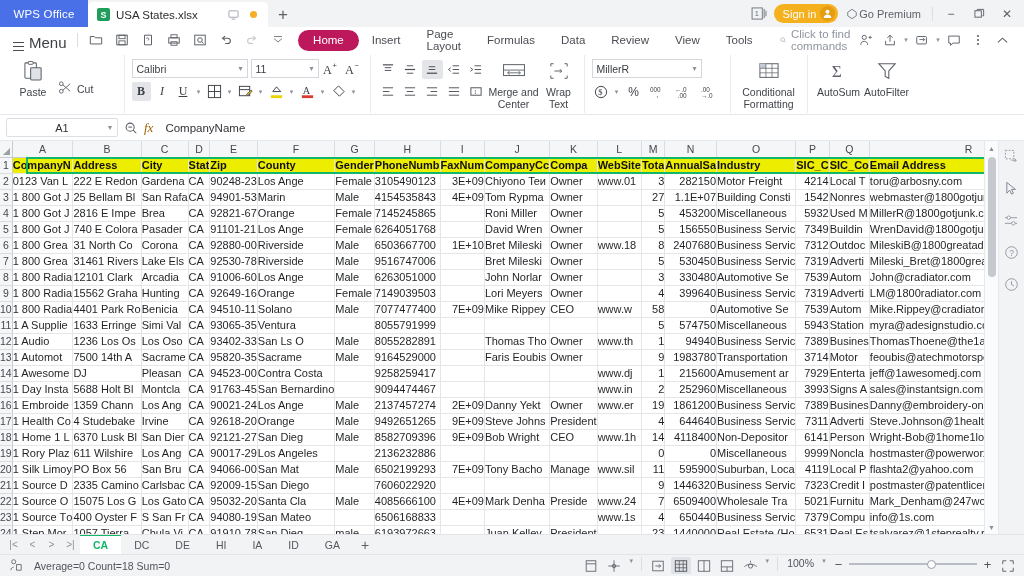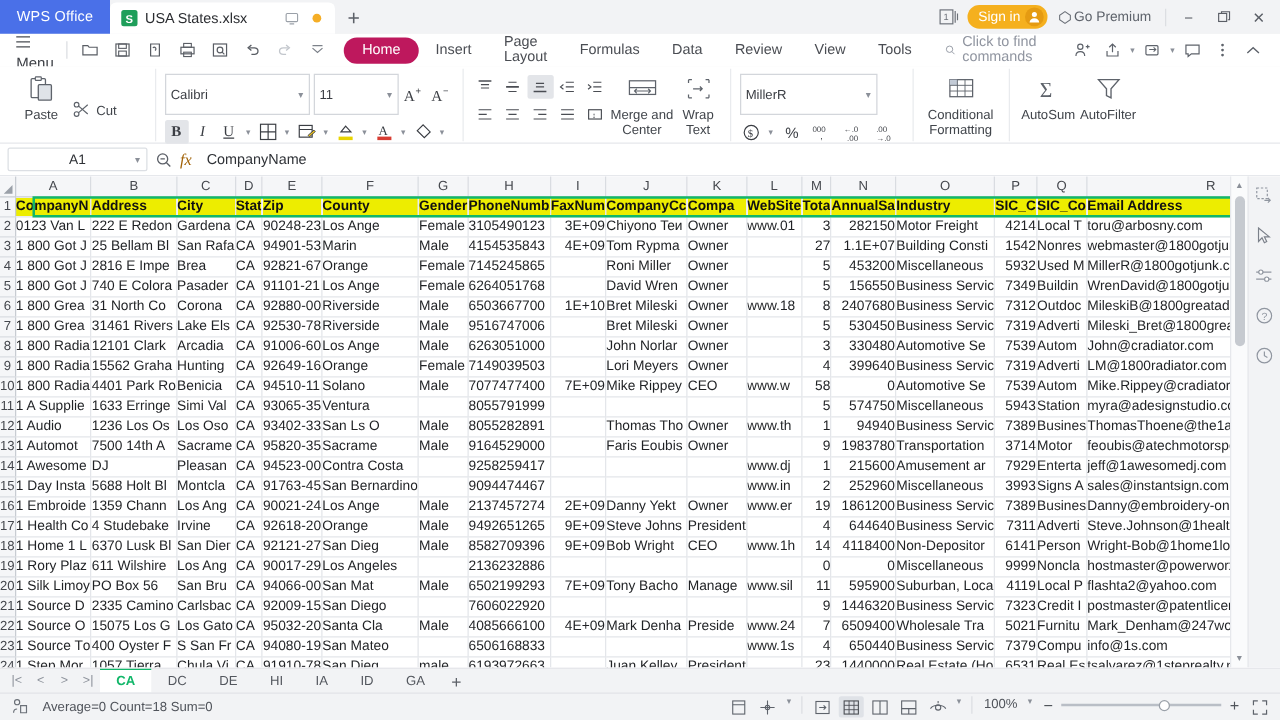--- a/index.html
+++ b/index.html
@@ -38,21 +38,21 @@
   .signin { background:#f5b01e; color:#fff; border-radius:11px; height:19px; display:flex;
     align-items:center; gap:4px; padding:0 3px 0 9px; font-size:11px; }
   .signin .av { width:15px; height:15px; border-radius:50%; background:#e59b12; display:flex;
     align-items:center; justify-content:center; font-size:9px; }
   .premium { display:flex; align-items:center; gap:1px; color:#5e636b; font-size:11px; padding:0 6px; }
   .winbtn { width:26px; height:22px; display:flex; align-items:center; justify-content:center; color:#5a5e66; font-size:12px; }
   .sep-v { width:1px; height:14px; background:#dcdee2; margin:0 3px; }
 
   
   .menubar { height:26px; background:#fff; display:flex; align-items:center; padding:0 6px; gap:0; }
-  .menu-btn { display:flex; align-items:flex-start; gap:5px; padding:0 7px; height:22px; color:#3d4046; font-size:12px;flex-direction:column; }
+  .menu-btn { display:flex; align-items:flex-end; gap:5px; padding:0 7px; height:22px; color:#3d4046; font-size:15px; }
   .hamb { display:flex; flex-direction:column; gap:2.5px; }
   .hamb i { display:block; width:11px; height:1.4px; background:#4a4d53; }
   .qa { display:flex; align-items:center; gap:1px; margin-left:3px; }
   .qa-btn { width:25px; height:22px; display:flex; align-items:center; justify-content:center; color:#595d64; }
   .rtabs { display:flex; align-items:center; margin-left:8px; gap:0; }
   .rtab { padding:0 13px; height:21px; display:flex; align-items:center; font-size:11.5px; color:#4a4d53; }
   .rtab.active { background:#be185d; color:#fff; border-radius:11px; font-weight:normal; padding:0 15px; }
   .findbox { display:flex; align-items:center; gap:5px; margin-left:14px; color:#9095a0; font-size:11.5px; }
   .menu-right { margin-left:auto; display:flex; align-items:center; gap:0; padding-right:4px; }
   .mr-btn { width:24px; height:22px; display:flex; align-items:center; justify-content:center; color:#5e636b; }
@@ -62,21 +62,21 @@
     border-bottom:1px solid #e6e8ec; position:relative; }
   .rgroup { display:flex; align-items:flex-start; padding:0 7px; height:58px; }
   .rgroup + .rgroup { border-left:1px solid #e9ebee; }
   .big-btn { width:44px; display:flex; flex-direction:column; align-items:center; justify-content:flex-start;
     padding-top:4px; gap:3px; color:#41454b; font-size:10.5px; text-align:center; line-height:1.15; }
   .big-ico { height:24px; display:flex; align-items:center; justify-content:center; }
   .stack2 { display:flex; flex-direction:column; justify-content:center; padding-top:5px; gap:5px; }
   .small-btn { display:flex; align-items:flex-end; gap:4px; color:#41454b; font-size:10.5px; height:19px; padding:0 3px;margin-top:16px; }
 
   .fontrow { display:flex; align-items:center; gap:3px; padding-top:4px; }
-  .fld { height:33px; border:1px solid #d3d6db; background:#fff; display:flex; align-items:center;
+  .fld { height:19px; border:1px solid #d3d6db; background:#fff; display:flex; align-items:center;
     padding:0 4px; font-size:10.5px; color:#3a3d43; }
   .fld .caret { margin-left:auto; color:#8b9099; font-size:8px; padding-left:5px;}
   .fmtrow { display:flex; align-items:center; gap:2px; padding-top:4px; }
   .fbtn { width:19px; height:19px; display:flex; align-items:center; justify-content:center;
     color:#3b3e44; font-size:12px; }
   .fbtn.act { background:#e3e5e9; border-radius:2px; }
   .mini-caret { font-size:7px; color:#8b9099; width:8px; display:flex; align-items:center; justify-content:center;}
 
   .aligngrid { display:flex; flex-direction:column; gap:3px; padding-top:5px; }
   .alignrow { display:flex; gap:1px; }

